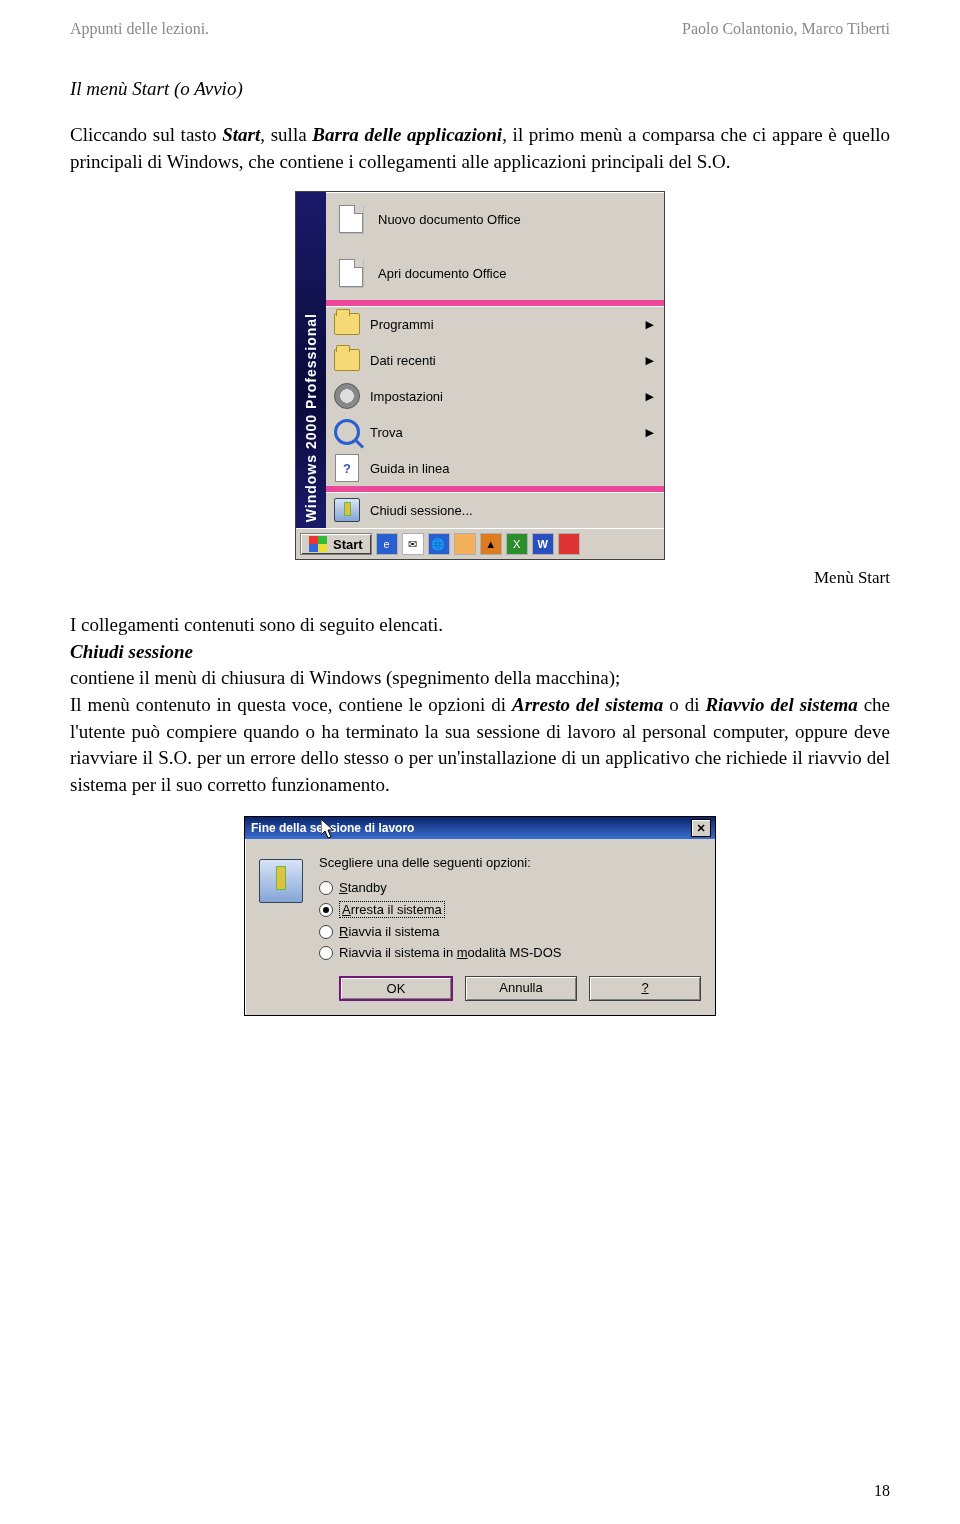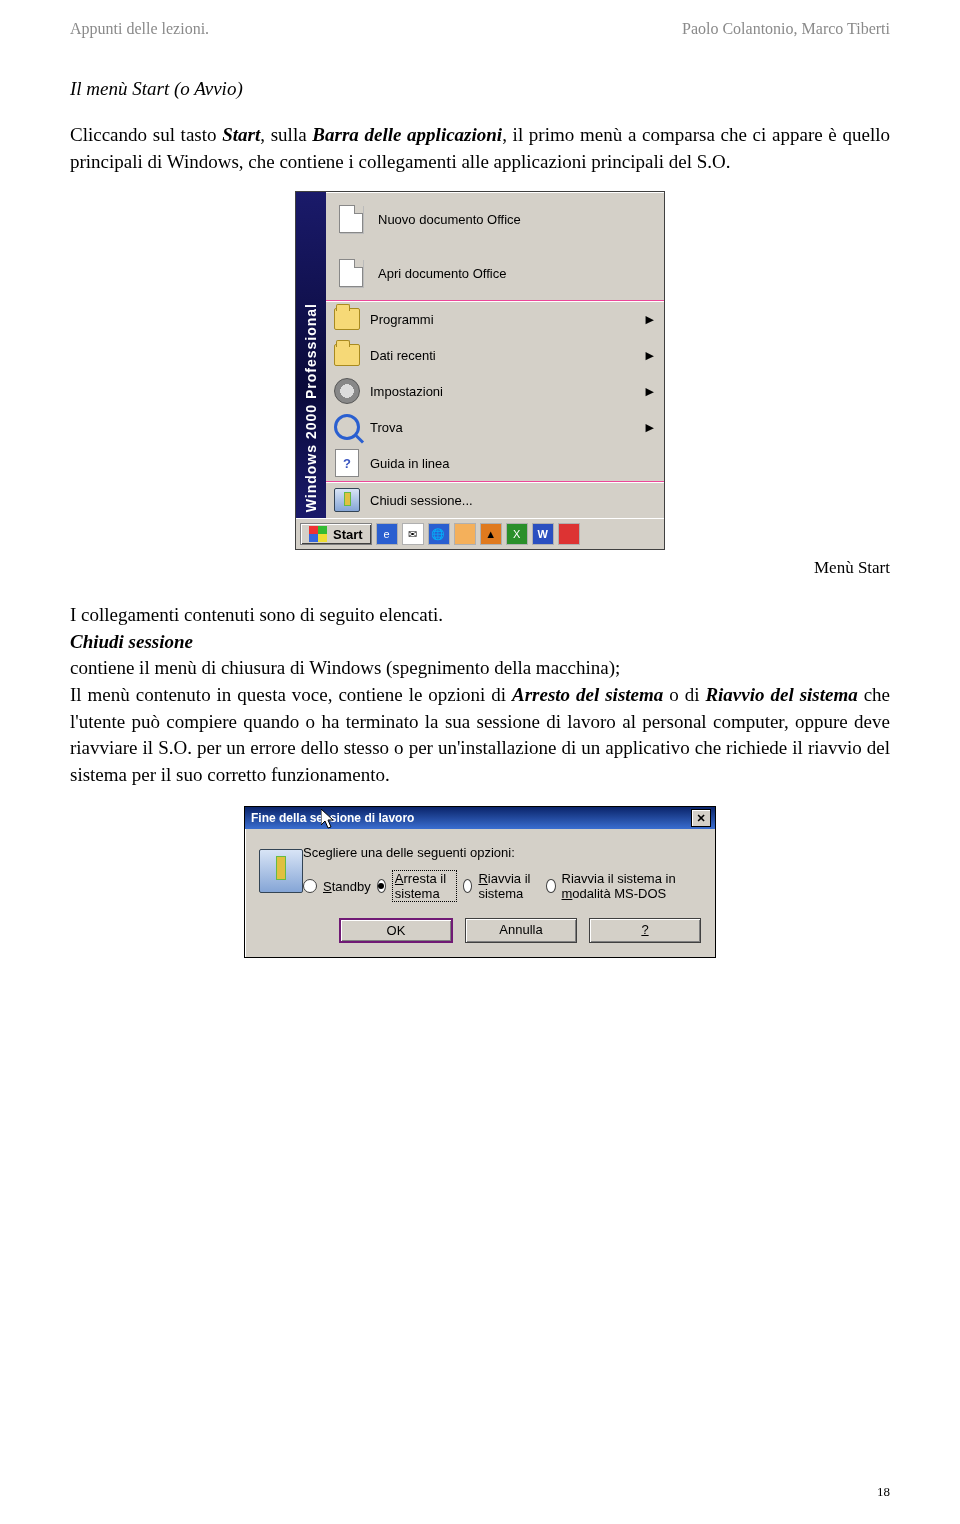--- a/index.html
+++ b/index.html
@@ -37,21 +37,21 @@
   .ital-bold { font-style: italic; font-weight: bold; }
   .caption {
     text-align: right;
     font-size: 17px;
     margin: 8px 0 24px 0;
   }
   .page-num {
     position: absolute;
     bottom: 24px;
     right: 70px;
-    font-size: 13px;
+    font-size: 16px;
   }
 
   
   .startmenu-wrap { display:flex; justify-content:center; margin: 10px 0 4px 0; }
   .startmenu {
     width: 368px;
     font-family: Tahoma, Arial, sans-serif;
     font-size: 13px;
     background:#d4d0c8;
     border:1px solid #404040;
@@ -76,21 +76,21 @@
     padding: 5px 10px 5px 8px;
     position:relative;
   }
   .mitem.tall { padding-top:10px; padding-bottom:10px; }
   .mitem .icon {
     width:26px; height:26px; margin-right:10px;
     display:flex; align-items:center; justify-content:center;
     flex-shrink:0;
   }
   .mitem.tall .icon { width:34px; height:34px; }
-  .mitem.sep { border-top:1px solid #ec4899; box-shadow:0 1px 0 #fff inset; }
+  .mitem.sep { border-top:6px solid #ec4899; box-shadow:0 1px 0 #fff inset; }
   .mitem .arrow {
     position:absolute; right:10px; top:50%; transform:translateY(-50%);
     font-size:11px; color:#000;
   }
 
   
   .ico-doc { width:22px; height:26px; background:#fff; border:1px solid #888; box-shadow:1px 1px 0 #bbb; position:relative;}
   .ico-doc::after{content:"";position:absolute;right:-1px;top:-1px;width:8px;height:8px;background:#d4d0c8;border-left:1px solid #888;border-bottom:1px solid #888;}
   .ico-folder { width:26px; height:20px; background:#f6d977; border:1px solid #a88a20; border-radius:2px; position:relative;}
   .ico-folder::before{content:"";position:absolute;left:1px;top:-5px;width:12px;height:6px;background:#f6d977;border:1px solid #a88a20;border-bottom:none;border-radius:2px 2px 0 0;}
@@ -135,30 +135,30 @@
   .titlebar{
     height:22px; background:linear-gradient(#0a246a,#3a6ed0);
     color:#fff; display:flex; align-items:center; justify-content:space-between;
     padding:0 4px 0 6px; font-weight:bold; font-size:12px;
   }
   .closebtn{
     width:18px;height:16px;background:#d4d0c8;border:1px solid #000;
     box-shadow: inset 1px 1px 0 #fff;
     display:flex;align-items:center;justify-content:center;font-size:11px;color:#000;font-weight:bold;
   }
-  .dbody{ padding:16px 14px 6px 14px; display:flex; }
+  .dbody{ padding:16px 14px 6px 14px; display:flex; gap:16px;}
   .dicon{
     width:42px;height:42px;
     background:linear-gradient(#d8e4f6,#85a5d6);
     border:1px solid #345; border-radius:2px; position:relative; flex-shrink:0; margin-top:4px;
   }
   .dicon::after{content:"";position:absolute;left:16px;top:6px;width:8px;height:22px;background:#e0c040;border:1px solid #6b4;}
   .dcontent{flex:1;}
   .dlabel{margin-bottom:10px;}
-  .radiogrp{display:flex;flex-direction:row;gap:6px;}
+  .radiogrp{display:flex;flex-direction:column;gap:6px;}
   .radio{display:flex;align-items:center;gap:6px;}
   .rcircle{width:12px;height:12px;border:1px solid #404040;border-radius:50%;background:#fff;display:flex;align-items:center;justify-content:center;}
   .rcircle.sel::after{content:"";width:6px;height:6px;background:#000;border-radius:50%;}
   .dotted{border:1px dotted #000;padding:0 2px;}
   .und{ text-decoration:underline; }
   .dbuttons{ display:flex; justify-content:flex-end; gap:12px; padding:10px 14px 14px 14px;}
   .wbtn{
     min-width:86px; padding:3px 12px; text-align:center;
     border:1px solid #404040; background:#d4d0c8;
     box-shadow: inset 1px 1px 0 #fff, inset -1px -1px 0 #808080;

